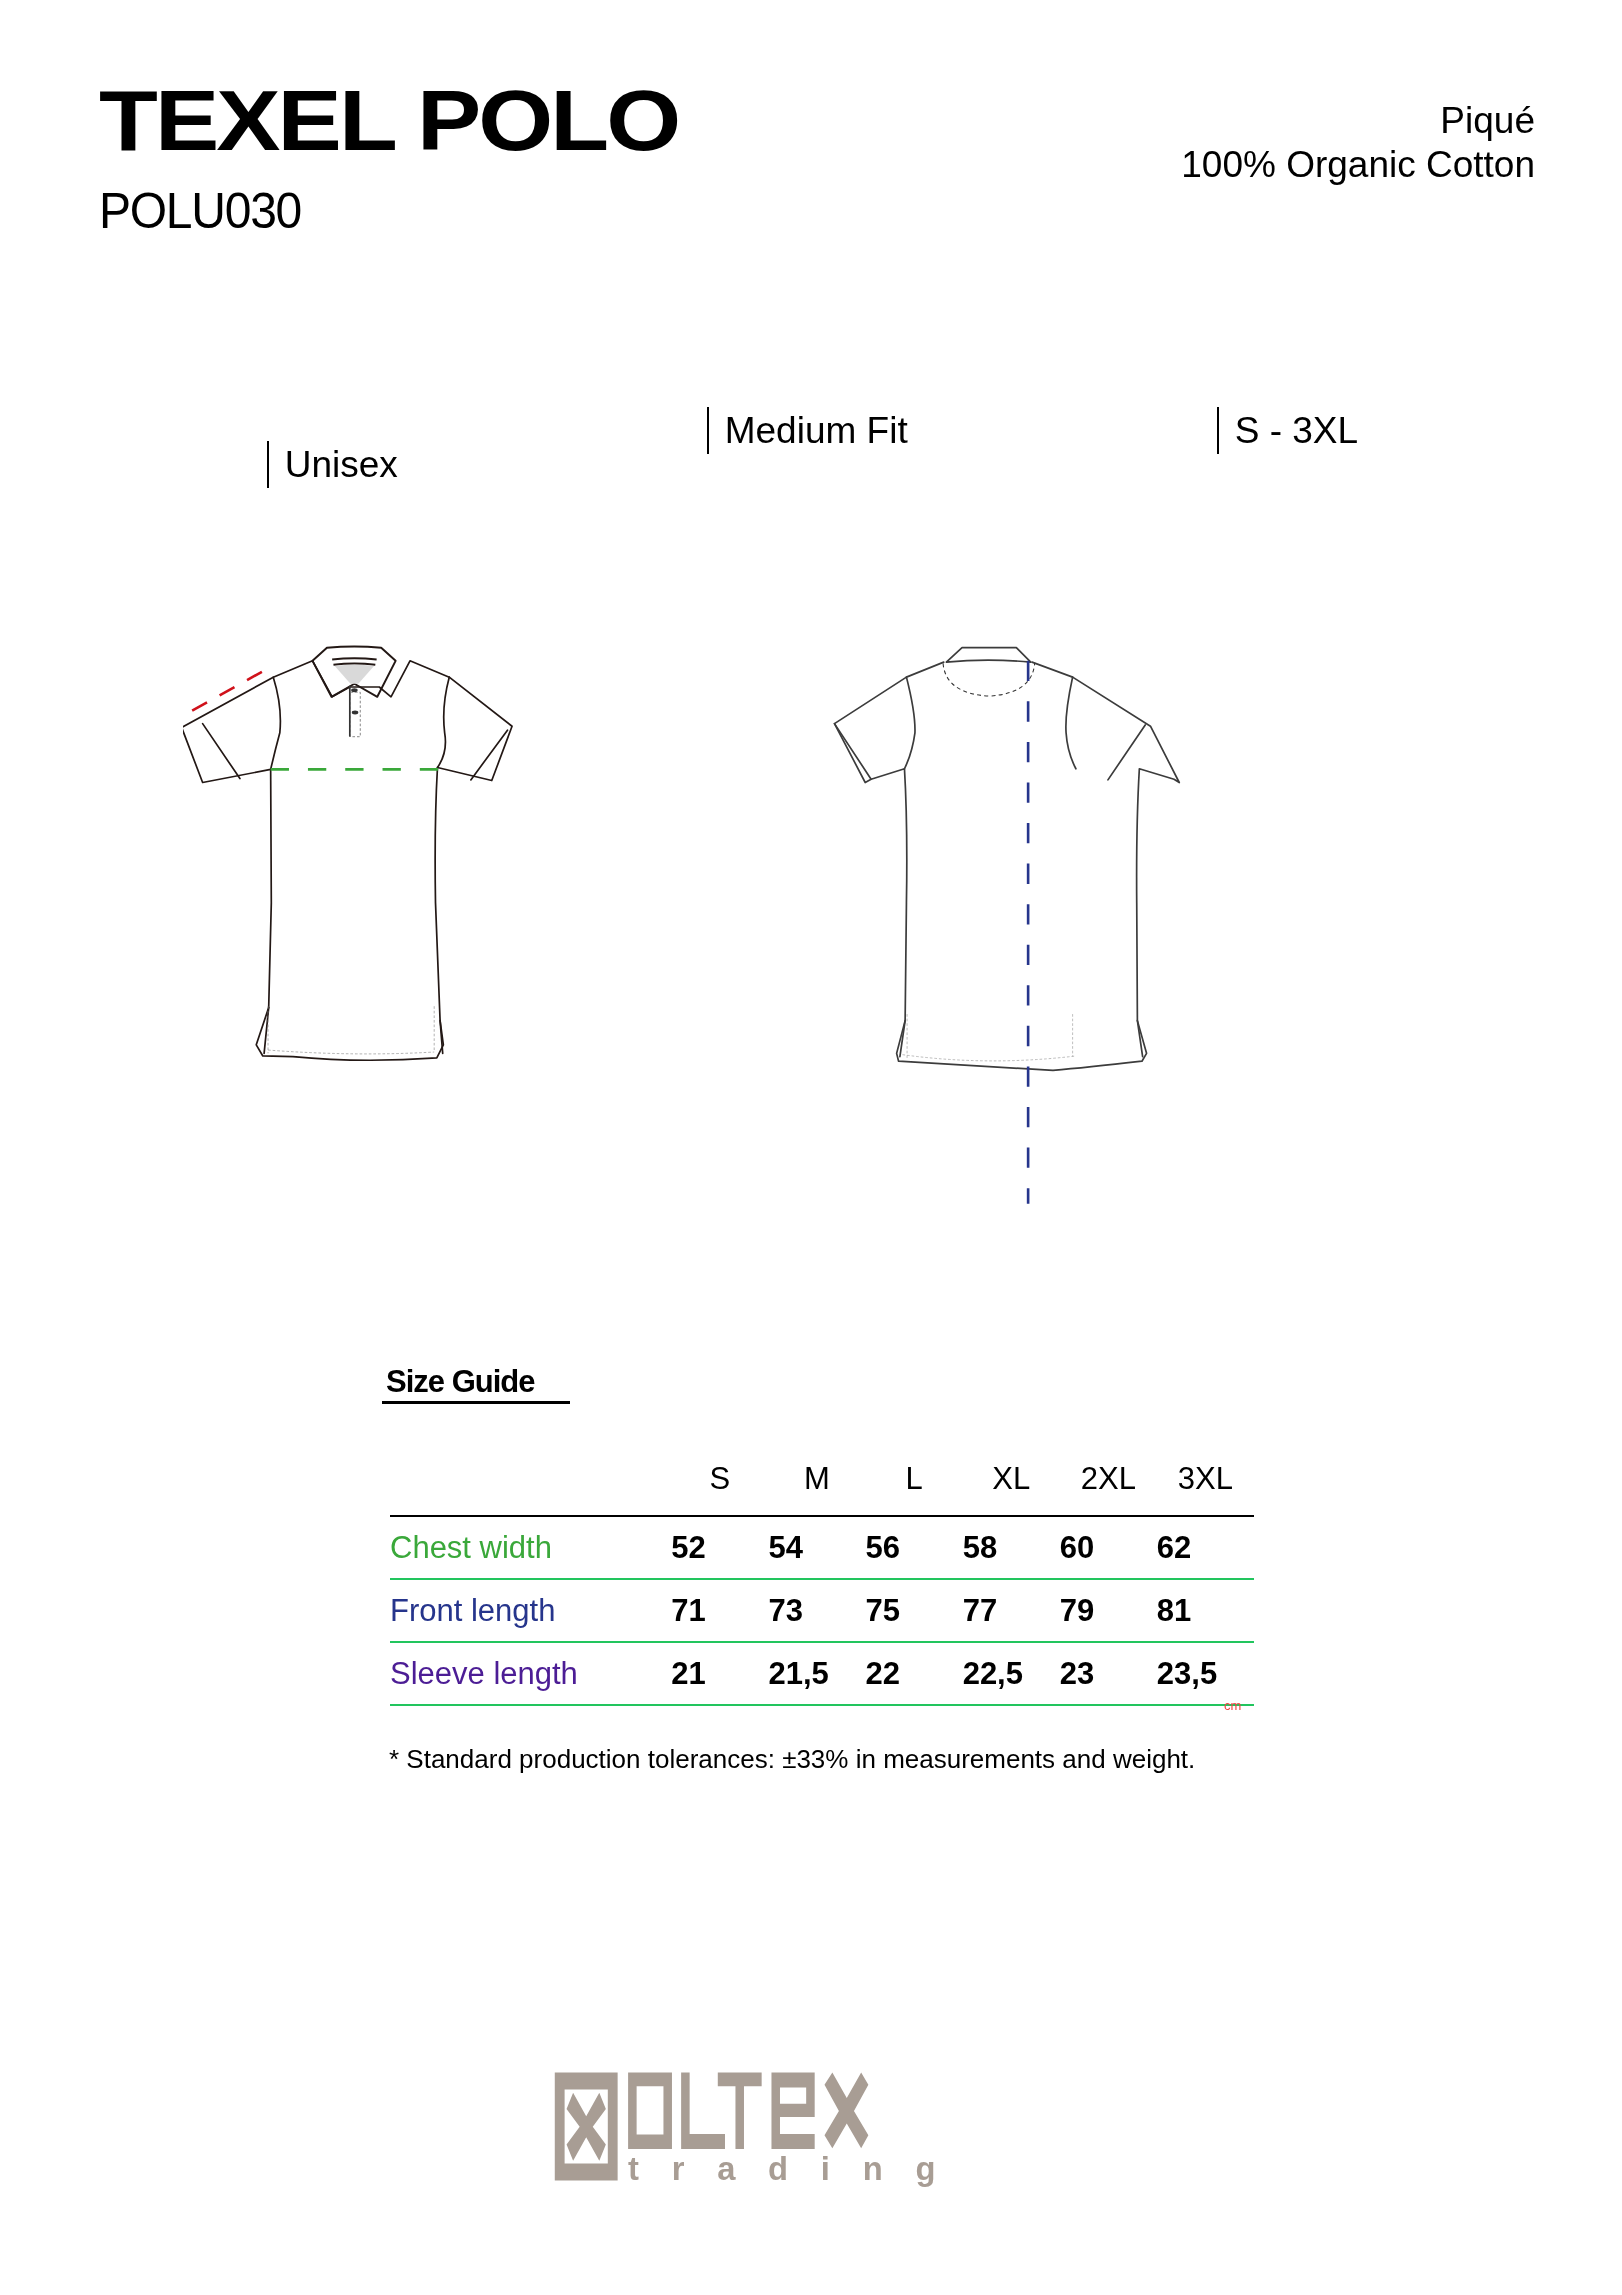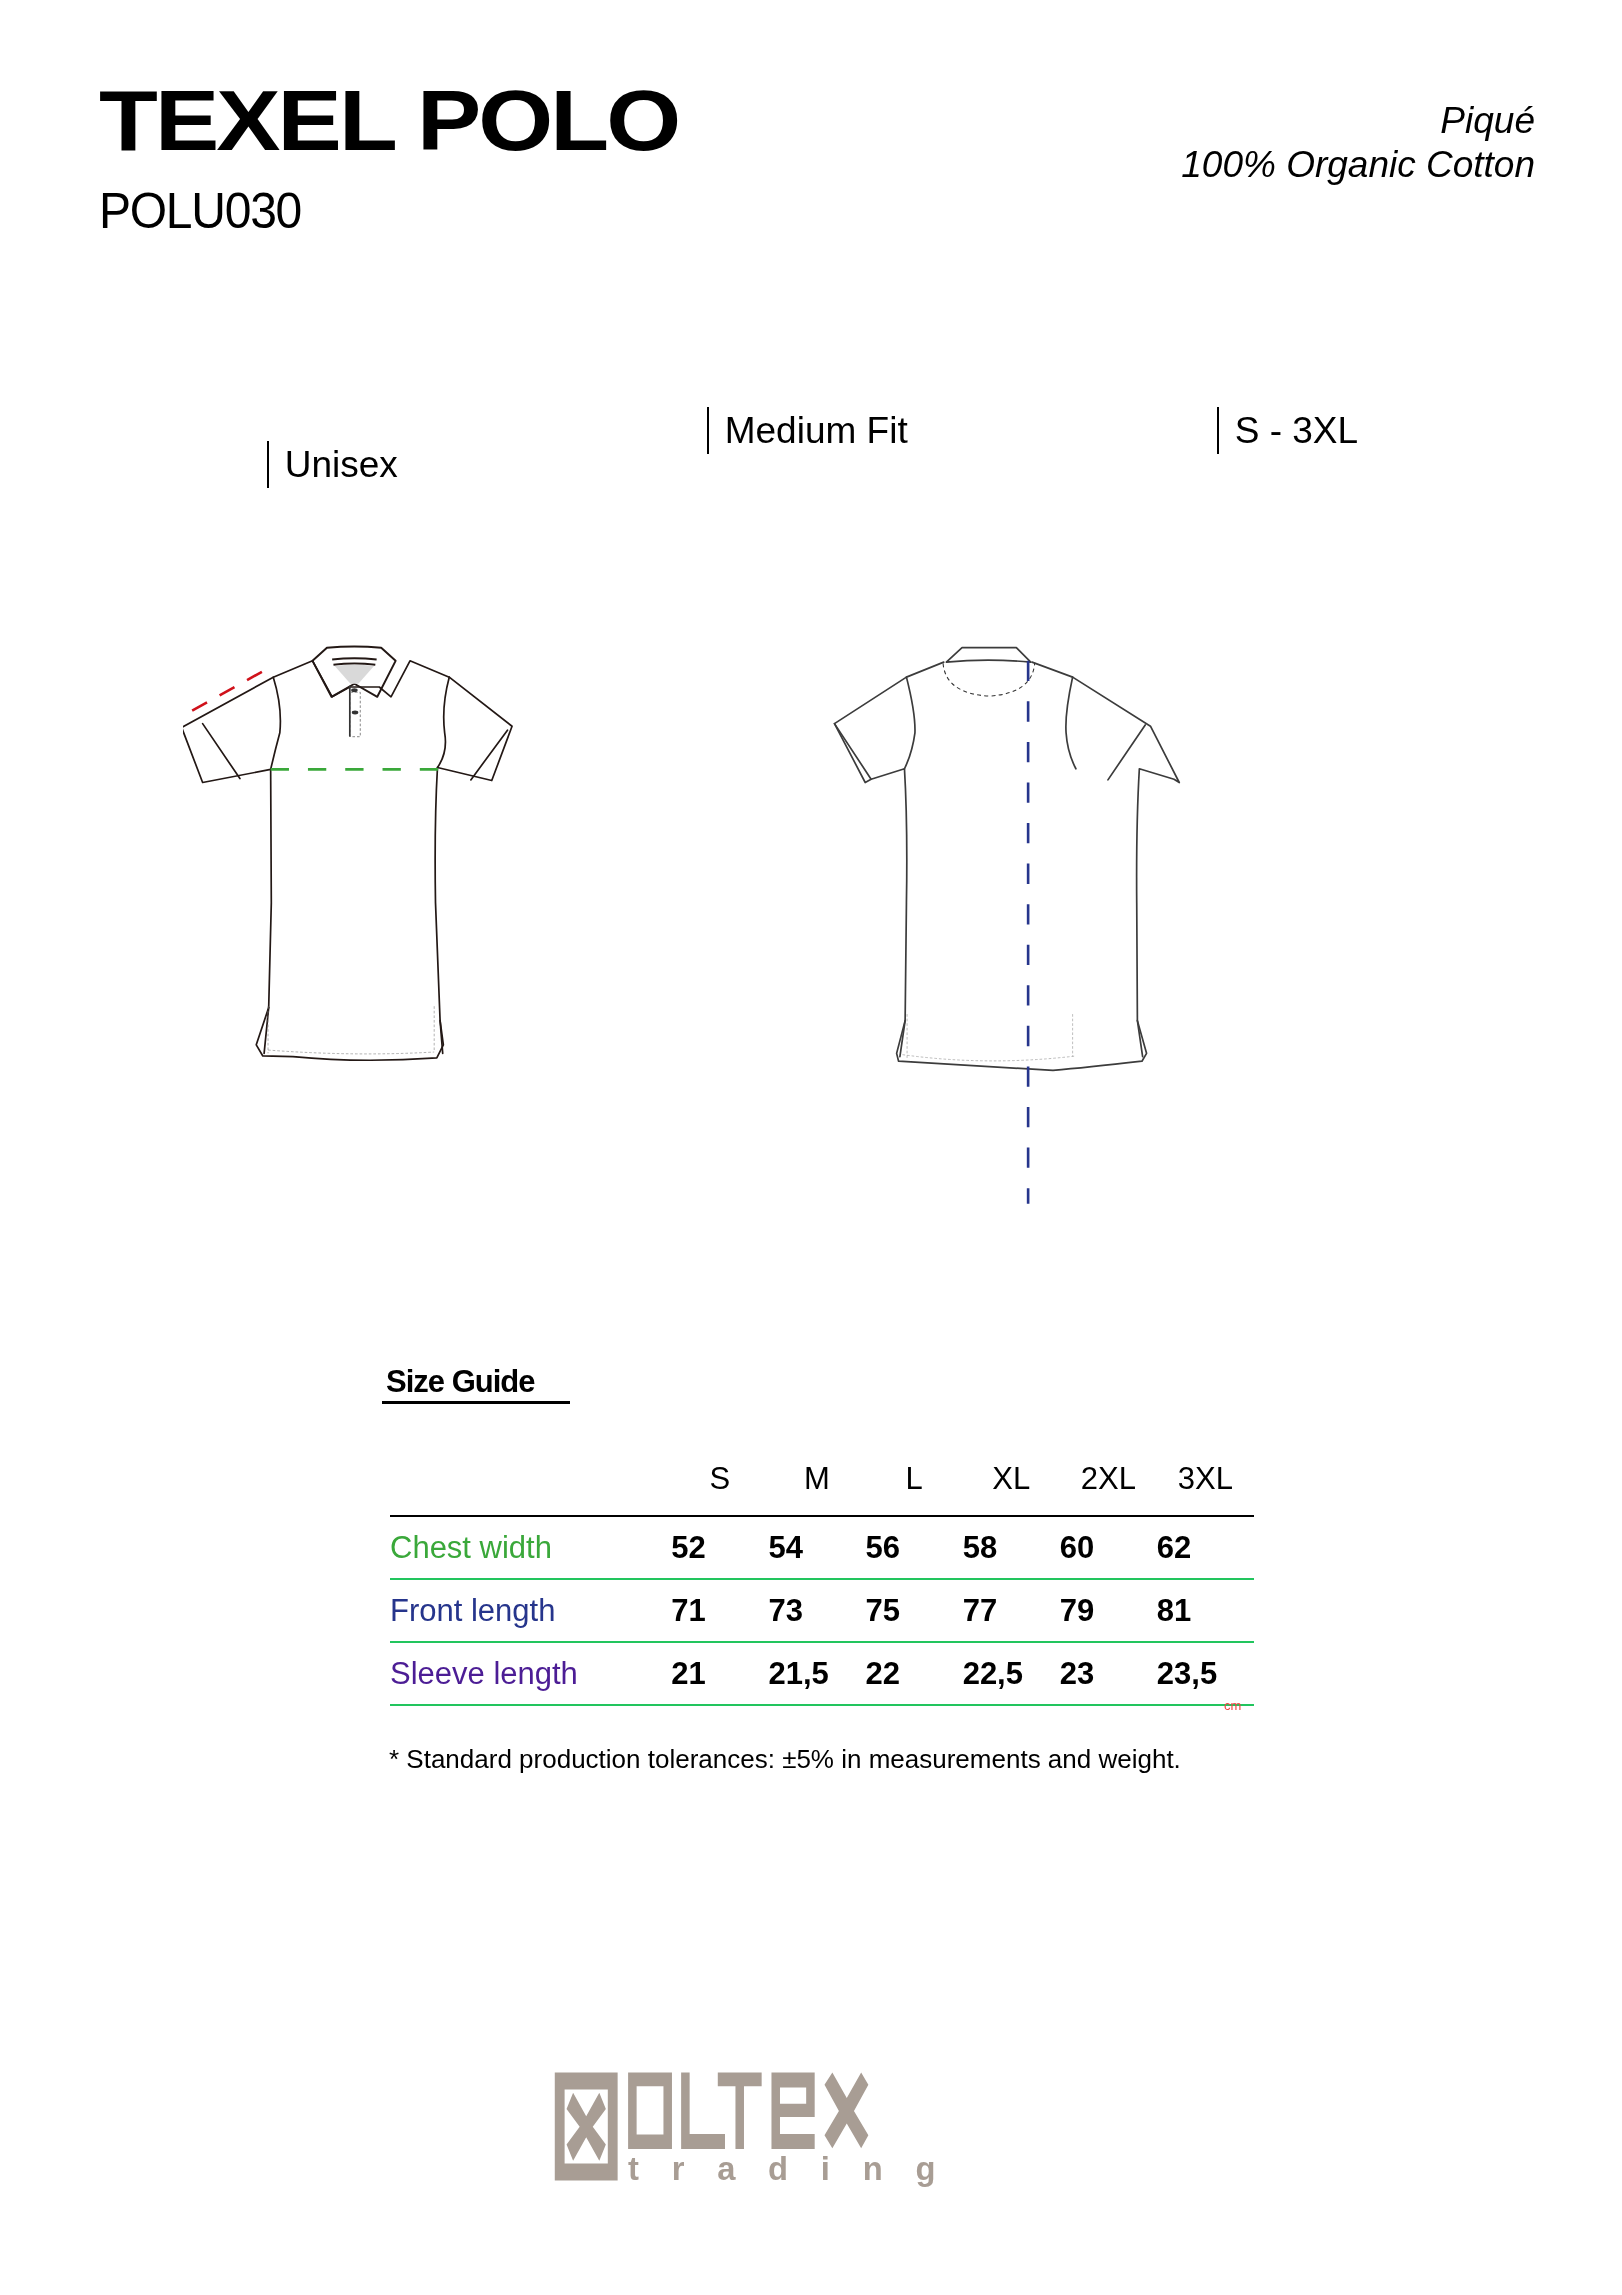--- a/index.html
+++ b/index.html
@@ -16,21 +16,21 @@
       font-family: "Liberation Sans", sans-serif;
     }
     .code {
       left: 99px; top: 186px; font-size: 50px; font-weight: 400; line-height: 1;
       letter-spacing: -1.3px; transform: scaleX(0.96); transform-origin: left top;
     }
     .specs {
       right: 88px; top: 99px; text-align: right; font-size: 37px; line-height: 44px;
       font-family: "Liberation Sans", sans-serif;
     }
-    .specs div { white-space: nowrap; font-style: italic; }
+    .specs div { white-space: nowrap; }
 
     
     .attr {
       top: 407px; height: 47px; display: flex; align-items: center;
       font-size: 37px; line-height: 1;
     }
     .attr .bar { width: 2px; height: 47px; background: #000; margin-right: 15.7px; }
 
     
     .garment { top: 628px; }
@@ -178,21 +178,21 @@
       <td class="val">21,5</td>
       <td class="val">22</td>
       <td class="val">22,5</td>
       <td class="val">23</td>
       <td class="val">23,5</td>
     </tr>
   </tbody>
 </table>
 
 <div class="abs cm">cm</div>
-<div class="abs note">* Standard production tolerances: ±5% in measurements and weight.</div>
+<div class="abs note">* Standard production tolerances: ±33% in measurements and weight.</div>
 
 <svg class="abs logo" width="563" height="131" viewBox="0 0 860 200">
   <g fill="#a89d94">
 
     <path d="M18 25 H114 V190 H18 Z M33 51 V164 H99 V51 Z" fill-rule="evenodd"></path>
     <polygon points="36,81 46,56 66,92 86,56 96,81 76,108 96,135 86,160 66,124 46,160 36,135 56,108"></polygon>
 
     <path d="M130 25 H197 V142 H130 Z M143 46 V120 H184 V46 Z" fill-rule="evenodd"></path>
 
     <path d="M211 25 H224 V119 H278 V142 H211 Z"></path>

